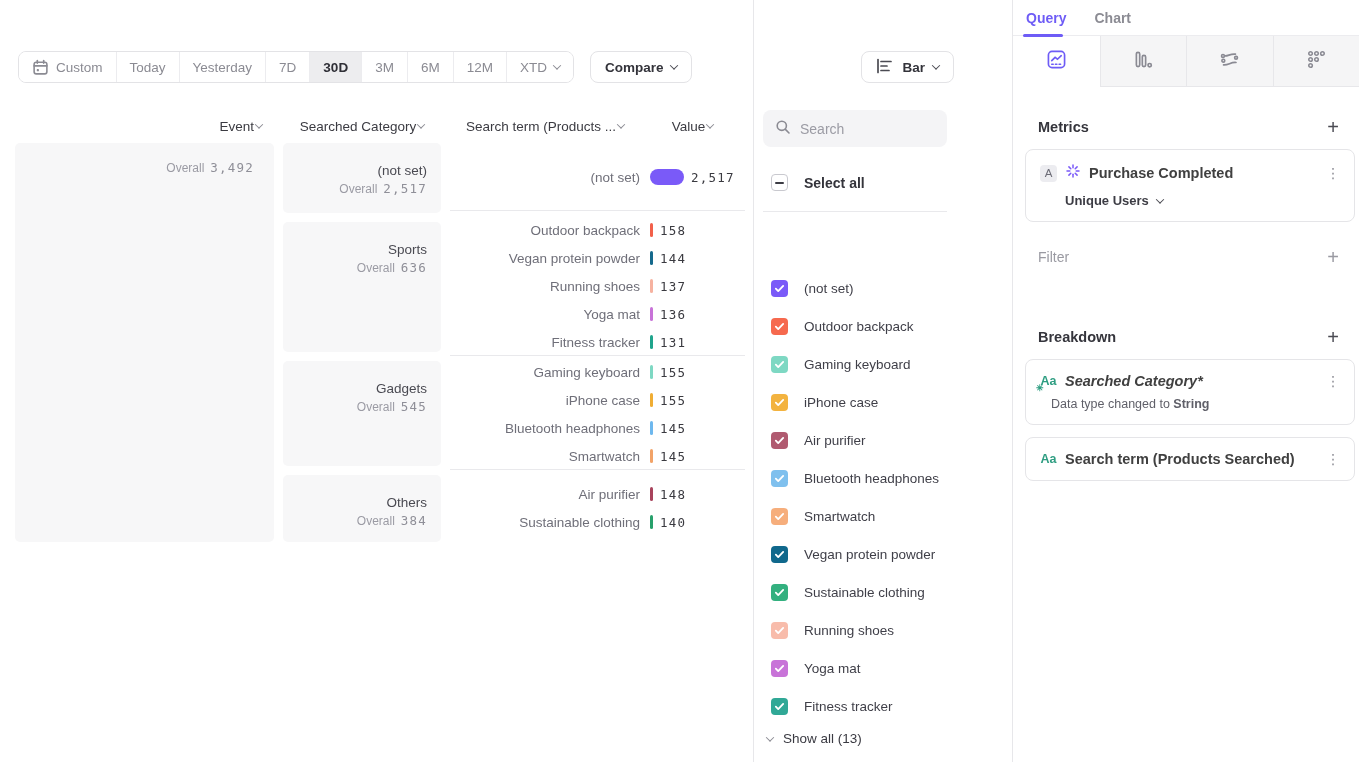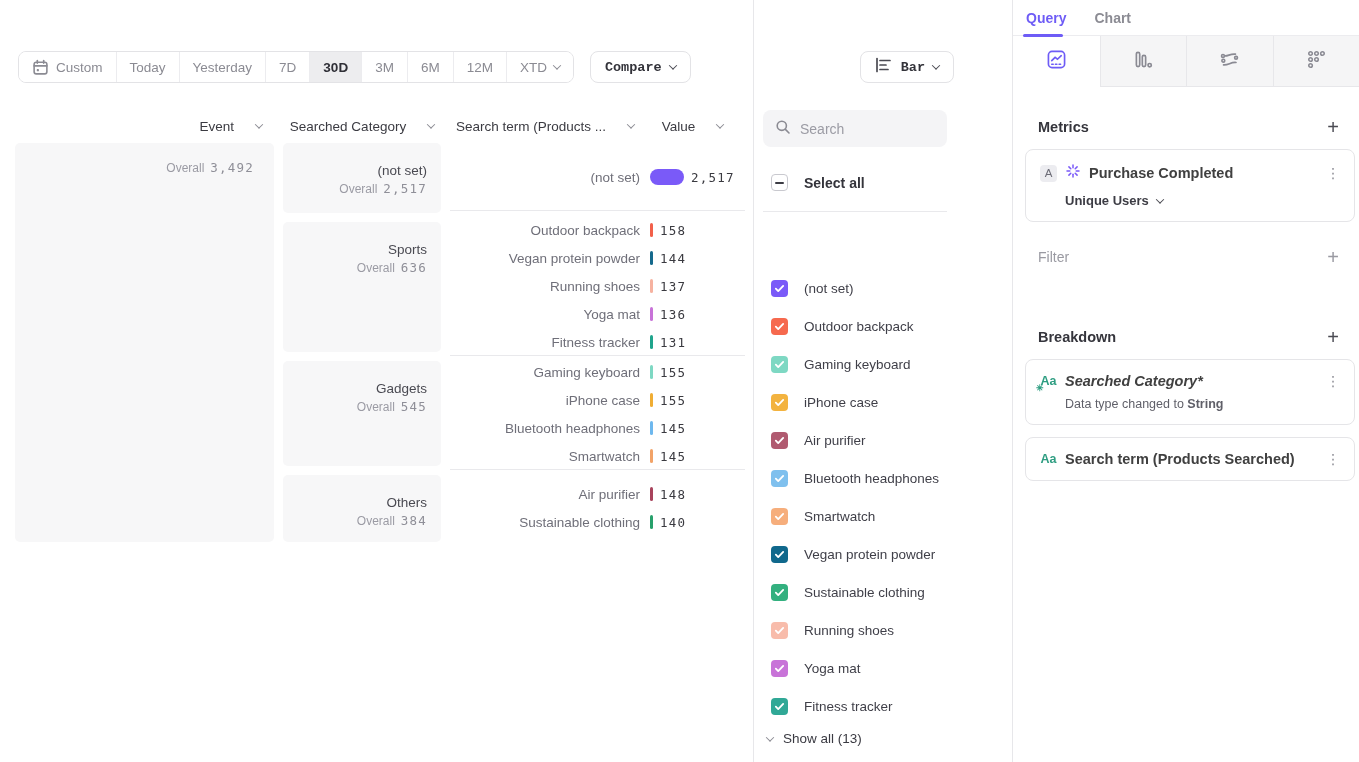--- a/index.html
+++ b/index.html
@@ -8,31 +8,31 @@
   .app { position:relative; width:1359px; height:762px; background:#fff; }
 
   
   .toolbar { position:absolute; left:18px; top:51px; width:936px; display:flex; align-items:center; }
   .segmented { display:inline-flex; border:1px solid #e3e3e6; border-radius:8px; background:#fff; overflow:hidden; height:32px; }
   .seg { display:flex; align-items:center; gap:7px; padding:0 13px; font-size:13.5px; color:#8b8b93;
          background:#fff; border:none; border-left:1px solid #ececef; height:100%; cursor:pointer; font-family:inherit; }
   .seg:first-child { border-left:none; }
   .seg.sel { background:#ededef; color:#2f2f36; font-weight:700; }
   .btn { display:flex; align-items:center; gap:8px; height:32px; padding:0 14px; border:1px solid #e3e3e6;
-         border-radius:8px; background:#fff; font-size:13.5px; color:#33333a; font-weight:600; cursor:pointer; font-family:Liberation Mono, monospace; }
+         border-radius:8px; background:#fff; font-size:13.5px; color:#33333a; font-weight:600; cursor:pointer; font-family:Liberation Sans, sans-serif; }
   .compare { margin-left:16px; }
   .spacer { flex:1; }
   .chev { display:inline-block; width:6px; height:6px; border-right:1.6px solid #8b8b93; border-bottom:1.6px solid #8b8b93;
           transform:rotate(45deg) translate(-1px,-1px); }
   .chev.dark { border-color:#4a4a52; }
 
   
   .headers { position:absolute; left:15px; top:116px; width:730px; display:flex; gap:9px;
              font-size:13.5px; font-weight:500; color:#3b3b42; }
-  .hcell { display:flex; align-items:center; gap:22px; height:20px; cursor:pointer; }
+  .hcell { display:flex; align-items:center; gap:2px; height:20px; cursor:pointer; }
   .h-event { width:259px; justify-content:flex-end; padding-right:12px; }
   .h-cat   { width:158px; justify-content:center; }
   .h-rows  { width:295px; display:flex; }
   .h-term  { width:190px; justify-content:center; }
   .h-value { flex:1; justify-content:center;text-align:right; }
 
   
   .viz { position:absolute; left:15px; top:143px; width:730px; height:400px; }
   .event-card { position:absolute; left:0; top:0; width:259px; height:399px; background:#f7f7f8;
                 border-radius:5px; padding:14px 20px; text-align:right; }
@@ -100,21 +100,21 @@
           padding:13px 14px; background:#fff; }
   .card-row { display:flex; align-items:center; gap:8px; }
   .abadge { width:17px; height:17px; background:#ececf0; border-radius:4px; font-size:11.5px; color:#6b6b76;
             display:flex; align-items:center; justify-content:center; flex:none; }
   .card-title { font-size:14.5px; font-weight:700; color:#404040; flex:1; }
   .card-title.it { font-style:italic; }
   .kebab { color:#8b8b93; font-size:14px; letter-spacing:0; line-height:14px; cursor:pointer;
            width:14px; text-align:center; }
   .measure { margin:10px 0 0 25px; display:flex; align-items:center; gap:8px; font-size:13px; font-weight:700;
              color:#3c3c44; cursor:pointer; }
-  .note { margin:8px 0 0 25px; font-size:12.5px; color:#5f5f68; }
+  .note { margin:8px 0 0 11px; font-size:12.5px; color:#5f5f68; }
   .note b { font-weight:700; }
   .aa-ic { position:relative; width:17px; flex:none; color:#2f9e82; font-size:12.5px; font-weight:700; text-align:center; }
   .aa-ic .ast { position:absolute; left:-4px; bottom:-5px; font-size:9px; color:#2f9e82; }
 </style>
 </head>
 <body>
 
 <div class="app">
 
   <div class="toolbar">

